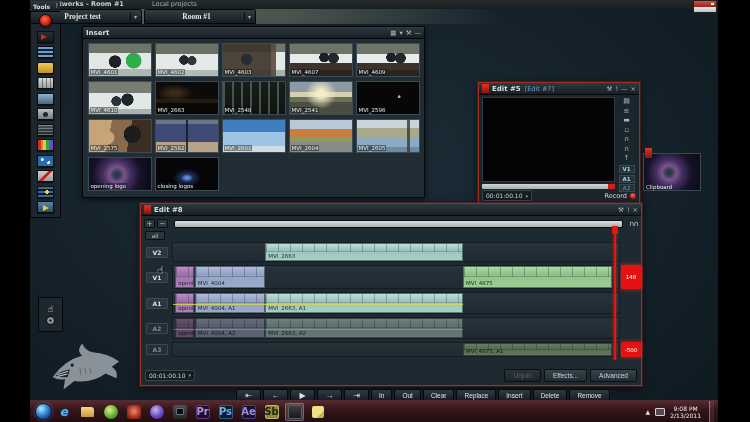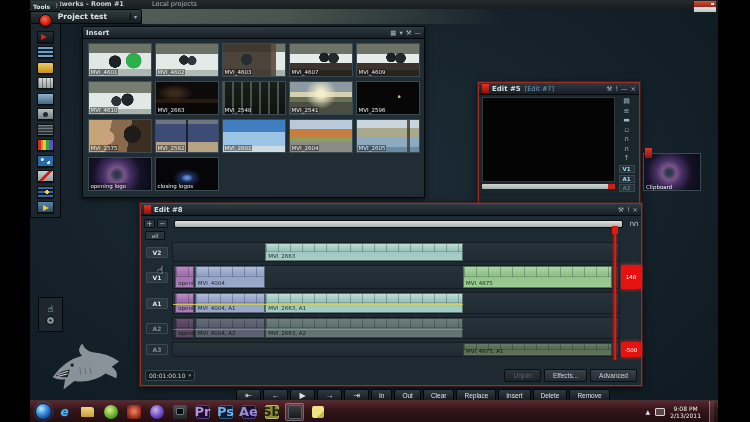--- a/index.html
+++ b/index.html
@@ -13,21 +13,21 @@
                  color:#c9d0d3; font-size:6.5px; line-height:9px; padding-left:3px; white-space:nowrap; }
   .ttl-icon { display:inline-block; width:5px; height:5px; background:#7da6c4; border:1px solid #3a5668; vertical-align:middle; margin-right:3px; }
   .ttl { font-weight:bold; margin-right:26px; }
   .ttl2 { color:#a8b0b3;margin-top:20px; }
 
   
   .top-band { position:absolute; left:0; top:9px; width:470px; height:15px;
               background:linear-gradient(90deg,#59635c 0%, #4a544e 55%, rgba(40,48,45,0)); display:flex; }
   .tab { height:15px; width:112px; background:linear-gradient(#313b41,#171e22); border:1px solid #05080a; border-radius:2px 2px 0 0;
          color:#dfe6e9; font-size:7.5px; display:flex; align-items:center; padding:0 4px; margin-right:2px; }
-  .tab .tab-label { flex:1; font-weight:bold; text-align:center; }
+  .tab .tab-label { flex:1; font-weight:bold; text-align:center;font-family:Liberation Serif, serif; }
   .tab .caret { font-size:6px; color:#9fb0b8; border-left:1px solid #05080a; padding-left:3px; }
 
   
   .recorder { position:absolute; left:663px; top:0; width:24px; height:13px; border:1px solid #222; }
   .rec-top { height:6px; background:linear-gradient(#d05040,#9c2418); position:relative; }
   .rec-top::after { content:""; position:absolute; right:2px; top:2px; width:3px; height:2px; background:#f2e8e4; }
   .rec-bot { height:5px; background:linear-gradient(#e2e8ea,#b8c2c6); }
 
   
   .panel { position:absolute; background:#212d34; border:1px solid #05080a; box-shadow:0 2px 6px rgba(0,0,0,.6); }
@@ -166,21 +166,21 @@
   
   .taskbar { position:absolute; left:0; bottom:0; width:100%; height:22px;
              background:linear-gradient(180deg,#5a272c 0%, #34161a 40%, #230d10 100%); border-top:1px solid rgba(255,200,200,.18);
              display:flex; align-items:center; padding:0 2px; }
   .start-orb { width:17px; height:17px; border-radius:50%; margin:0 3px;
                background:radial-gradient(circle at 35% 32%, #a8e0f8 5%, #4a9ae0 35%, #1c56a8 65%, #0c2c5e 100%);
                border:1px solid #0a1a30; box-shadow:0 0 3px rgba(120,190,255,.5); }
   .tb-apps { display:flex; align-items:center; gap:4px; }
   .tb-app { width:19px; height:18px; display:flex; align-items:center; justify-content:center; border-radius:2px; position:relative; }
   .tb-app.active { background:rgba(255,255,255,.14); border:1px solid rgba(255,255,255,.25); }
-  .ic { width:14px; height:14px; display:flex; align-items:center; justify-content:center; font-size:13px; font-weight:bold; border-radius:2px; }
+  .ic { width:14px; height:14px; display:flex; align-items:center; justify-content:center; font-size:10px; font-weight:bold; border-radius:2px; }
   .a-internet-explorer .ic { color:#53b2ee; font-style:italic; font-size:12px; text-shadow:0 0 2px #1a6aa8; }
   .a-explorer .ic { background:linear-gradient(#f2d881,#c89c3a); width:13px; height:10px; border-radius:1px 3px 1px 1px; }
   .a-media-player-green .ic { border-radius:50%; background:radial-gradient(circle at 40% 35%, #d8f088, #5aa828 60%, #2a6410); }
   .a-app-red .ic { background:radial-gradient(circle at 50% 45%, #e87858 10%, #8e2818 70%, #4a1008); }
   .a-media-player-purple .ic { border-radius:50%; background:radial-gradient(circle at 40% 35%, #c8b4f0, #6a48c0 55%, #2c1868); }
   .a-camera-utility .ic { background:linear-gradient(#4a5056,#22262a); }
   .a-camera-utility .ic::after { content:""; width:6px; height:5px; background:#0c0e10; border:1px solid #6a7278; border-radius:1px; }
   .a-premiere-pro .ic { background:#1c0e2c; color:#b492dc; border:1px solid #5a3c84; }
   .a-photoshop .ic { background:#0a1c30; color:#70aee2; border:1px solid #2c5a88; }
   .a-after-effects .ic { background:#170f2c; color:#9a8cd8; border:1px solid #4c3c84; }
@@ -203,20 +203,24 @@
       <span class="ttl-icon"></span>
       <span class="ttl">Lightworks - Room #1</span>
       <span class="ttl2">Local projects</span>
     </div>
 
     <div class="top-band">
       <div class="tab">
         <span class="tab-label">Project test</span>
         <span class="caret">▾</span>
       </div>
+      <div class="tab">
+        <span class="tab-label">Room #1</span>
+        <span class="caret">▾</span>
+      </div>
     </div>
 
     <div class="recorder">
       <div class="rec-top"></div>
       <div class="rec-bot"></div>
     </div>
 
     <div class="panel imports">
       <div class="phead">
         <span class="ptitle">Insert</span>
@@ -331,20 +335,30 @@
           <span class="e3icon">∩</span>
           <span class="e3icon">∩</span>
           <span class="e3icon">↑</span>
           <div class="e3trk">V1</div>
           <div class="e3trk">A1</div>
           <div class="e3trk dim">A2</div>
         </div>
       <div class="e3scroll">
         <div class="e3scroll-red"></div>
       </div>
+      <div class="e3foot">
+        <span class="tcbox">
+          <span>00:01:00.10</span>
+          <span class="caret">▾</span>
+        </span>
+        <span class="recbox">
+          <span>Record</span>
+          <span class="recdot"></span>
+        </span>
+      </div>
     </div>
 
     <div class="clipboard">
       <div class="clip-img"></div>
       <div class="clip-red"></div>
       <span class="clip-label">Clipboard</span>
     </div>
 
     <div class="panel redline edit2">
       <div class="phead">

